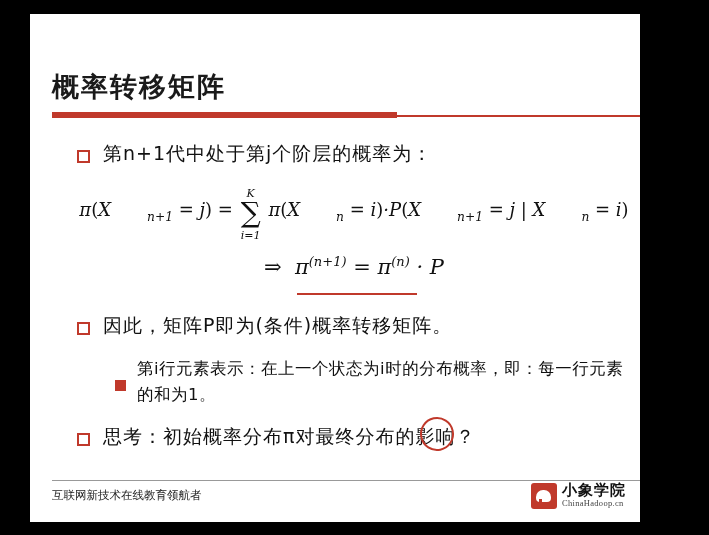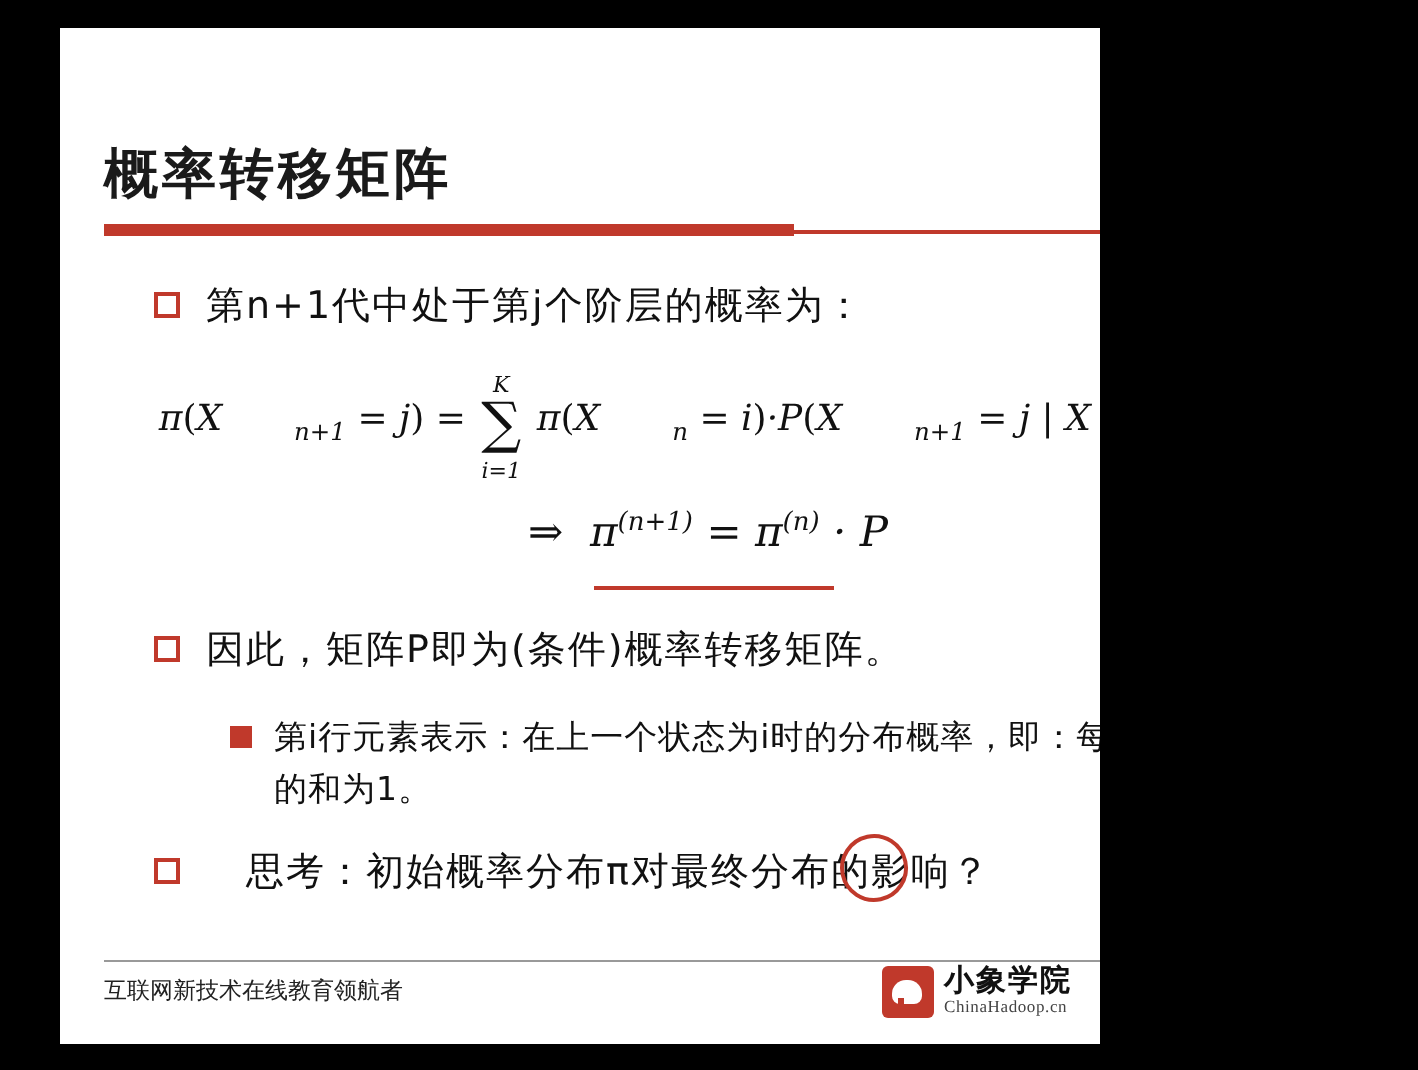--- a/index.html
+++ b/index.html
@@ -16,21 +16,21 @@
   .screen {
     position: relative;
     width: 709px;
     height: 535px;
     background: #000;
   }
   .slide {
     position: absolute;
     left: 30px;
     top: 14px;
-    width: 520px;
+    width: 610px;
     height: 508px;
     background: #ffffff;
     overflow: hidden;
   }
   
   .title {
     position: absolute;
     left: 22px;
     top: 55px;
     font-size: 27px;
@@ -52,21 +52,21 @@
     left: 22px;
     top: 98px;
     width: 345px;
     height: 6px;
     background: #c0392b;
   }
   
   .bullet-row {
     position: absolute;
     display: flex;
-    align-items: flex-start;
+    align-items: center;
   }
   .sq-open {
     width: 13px;
     height: 13px;
     border: 2px solid #c0392b;
     box-sizing: border-box;
     margin-top: 7px;
     margin-right: 13px;
     flex: 0 0 auto;
   }
@@ -88,21 +88,21 @@
   .btext-sub {
     font-family: "DejaVu Sans", sans-serif;
     color: #111;
     font-size: 16.5px;
     line-height: 26px;
     letter-spacing: 0.5px;
   }
   #row1 { left: 47px; top: 125px; }
   #row2 { left: 47px; top: 297px; }
   #row3 { left: 85px; top: 342px; width: 520px; }
-  #row4 { left: 47px; top: 408px; gap: 20px; }
+  #row4 { left: 47px; top: 408px; }
 
   
   .formula1 {
     position: absolute;
     left: 0;
     top: 185px;
     width: 648px;
     text-align: center;
     font-family: "DejaVu Serif", serif;
     font-style: italic;

